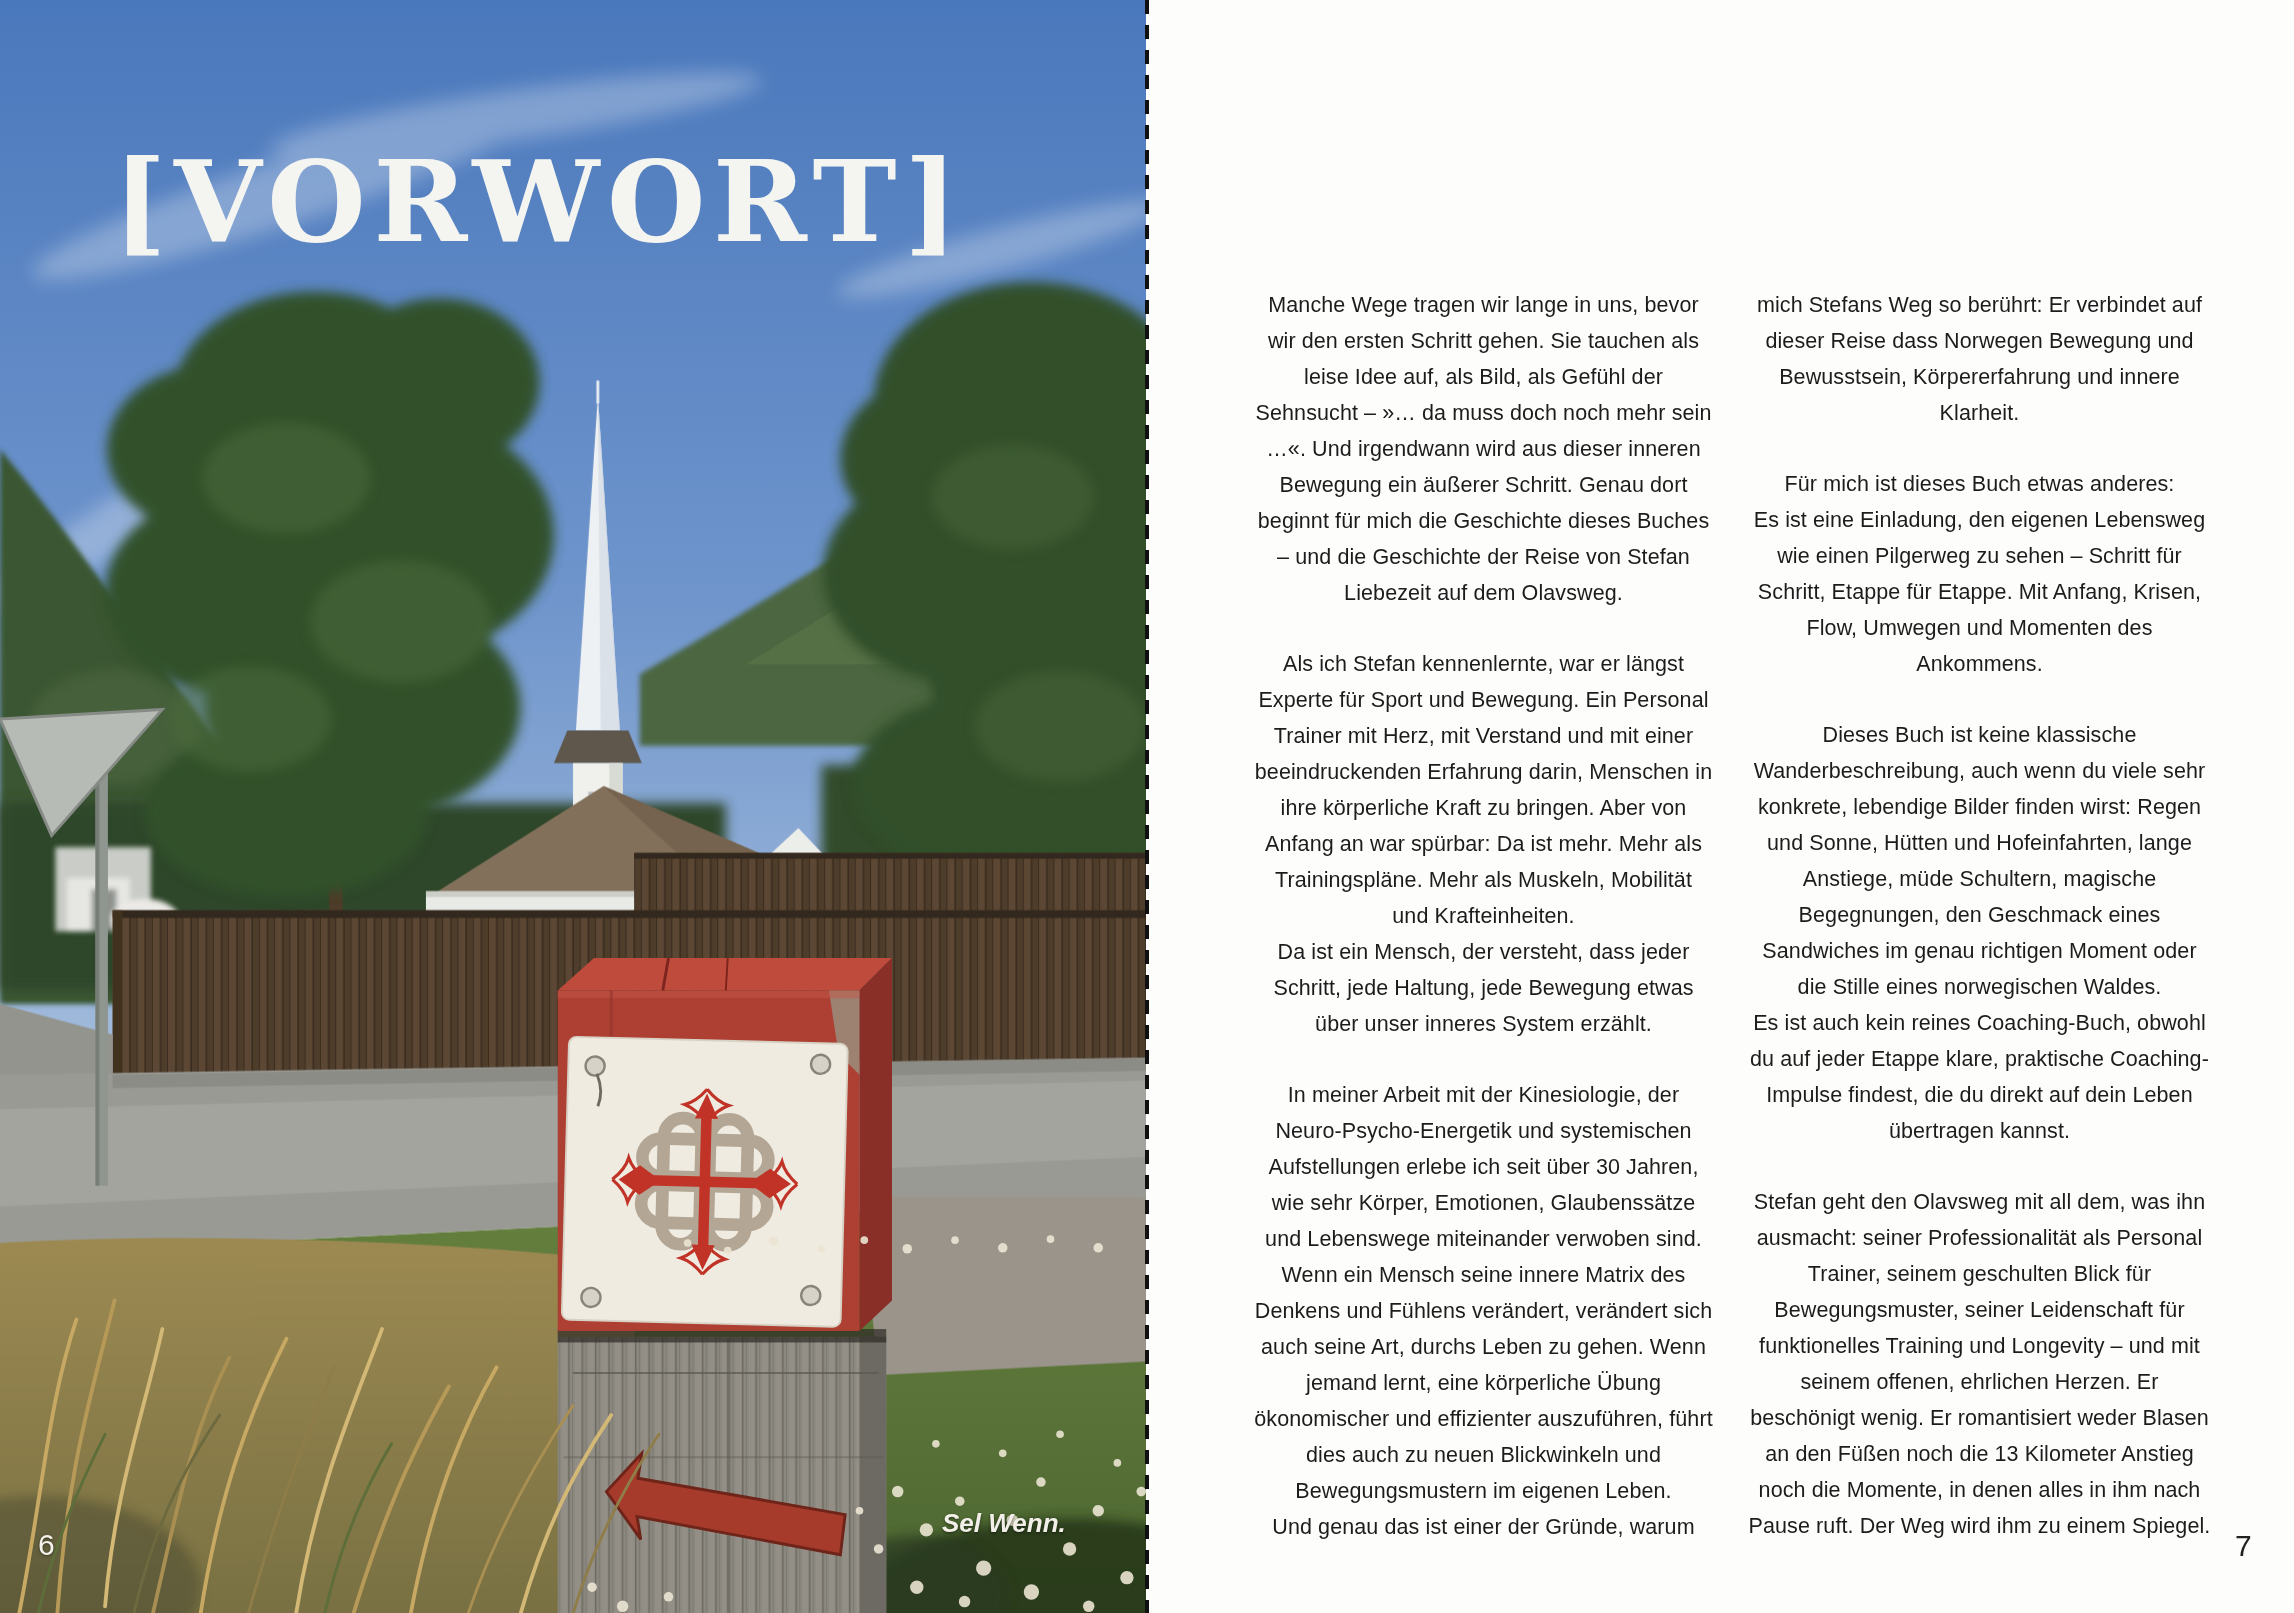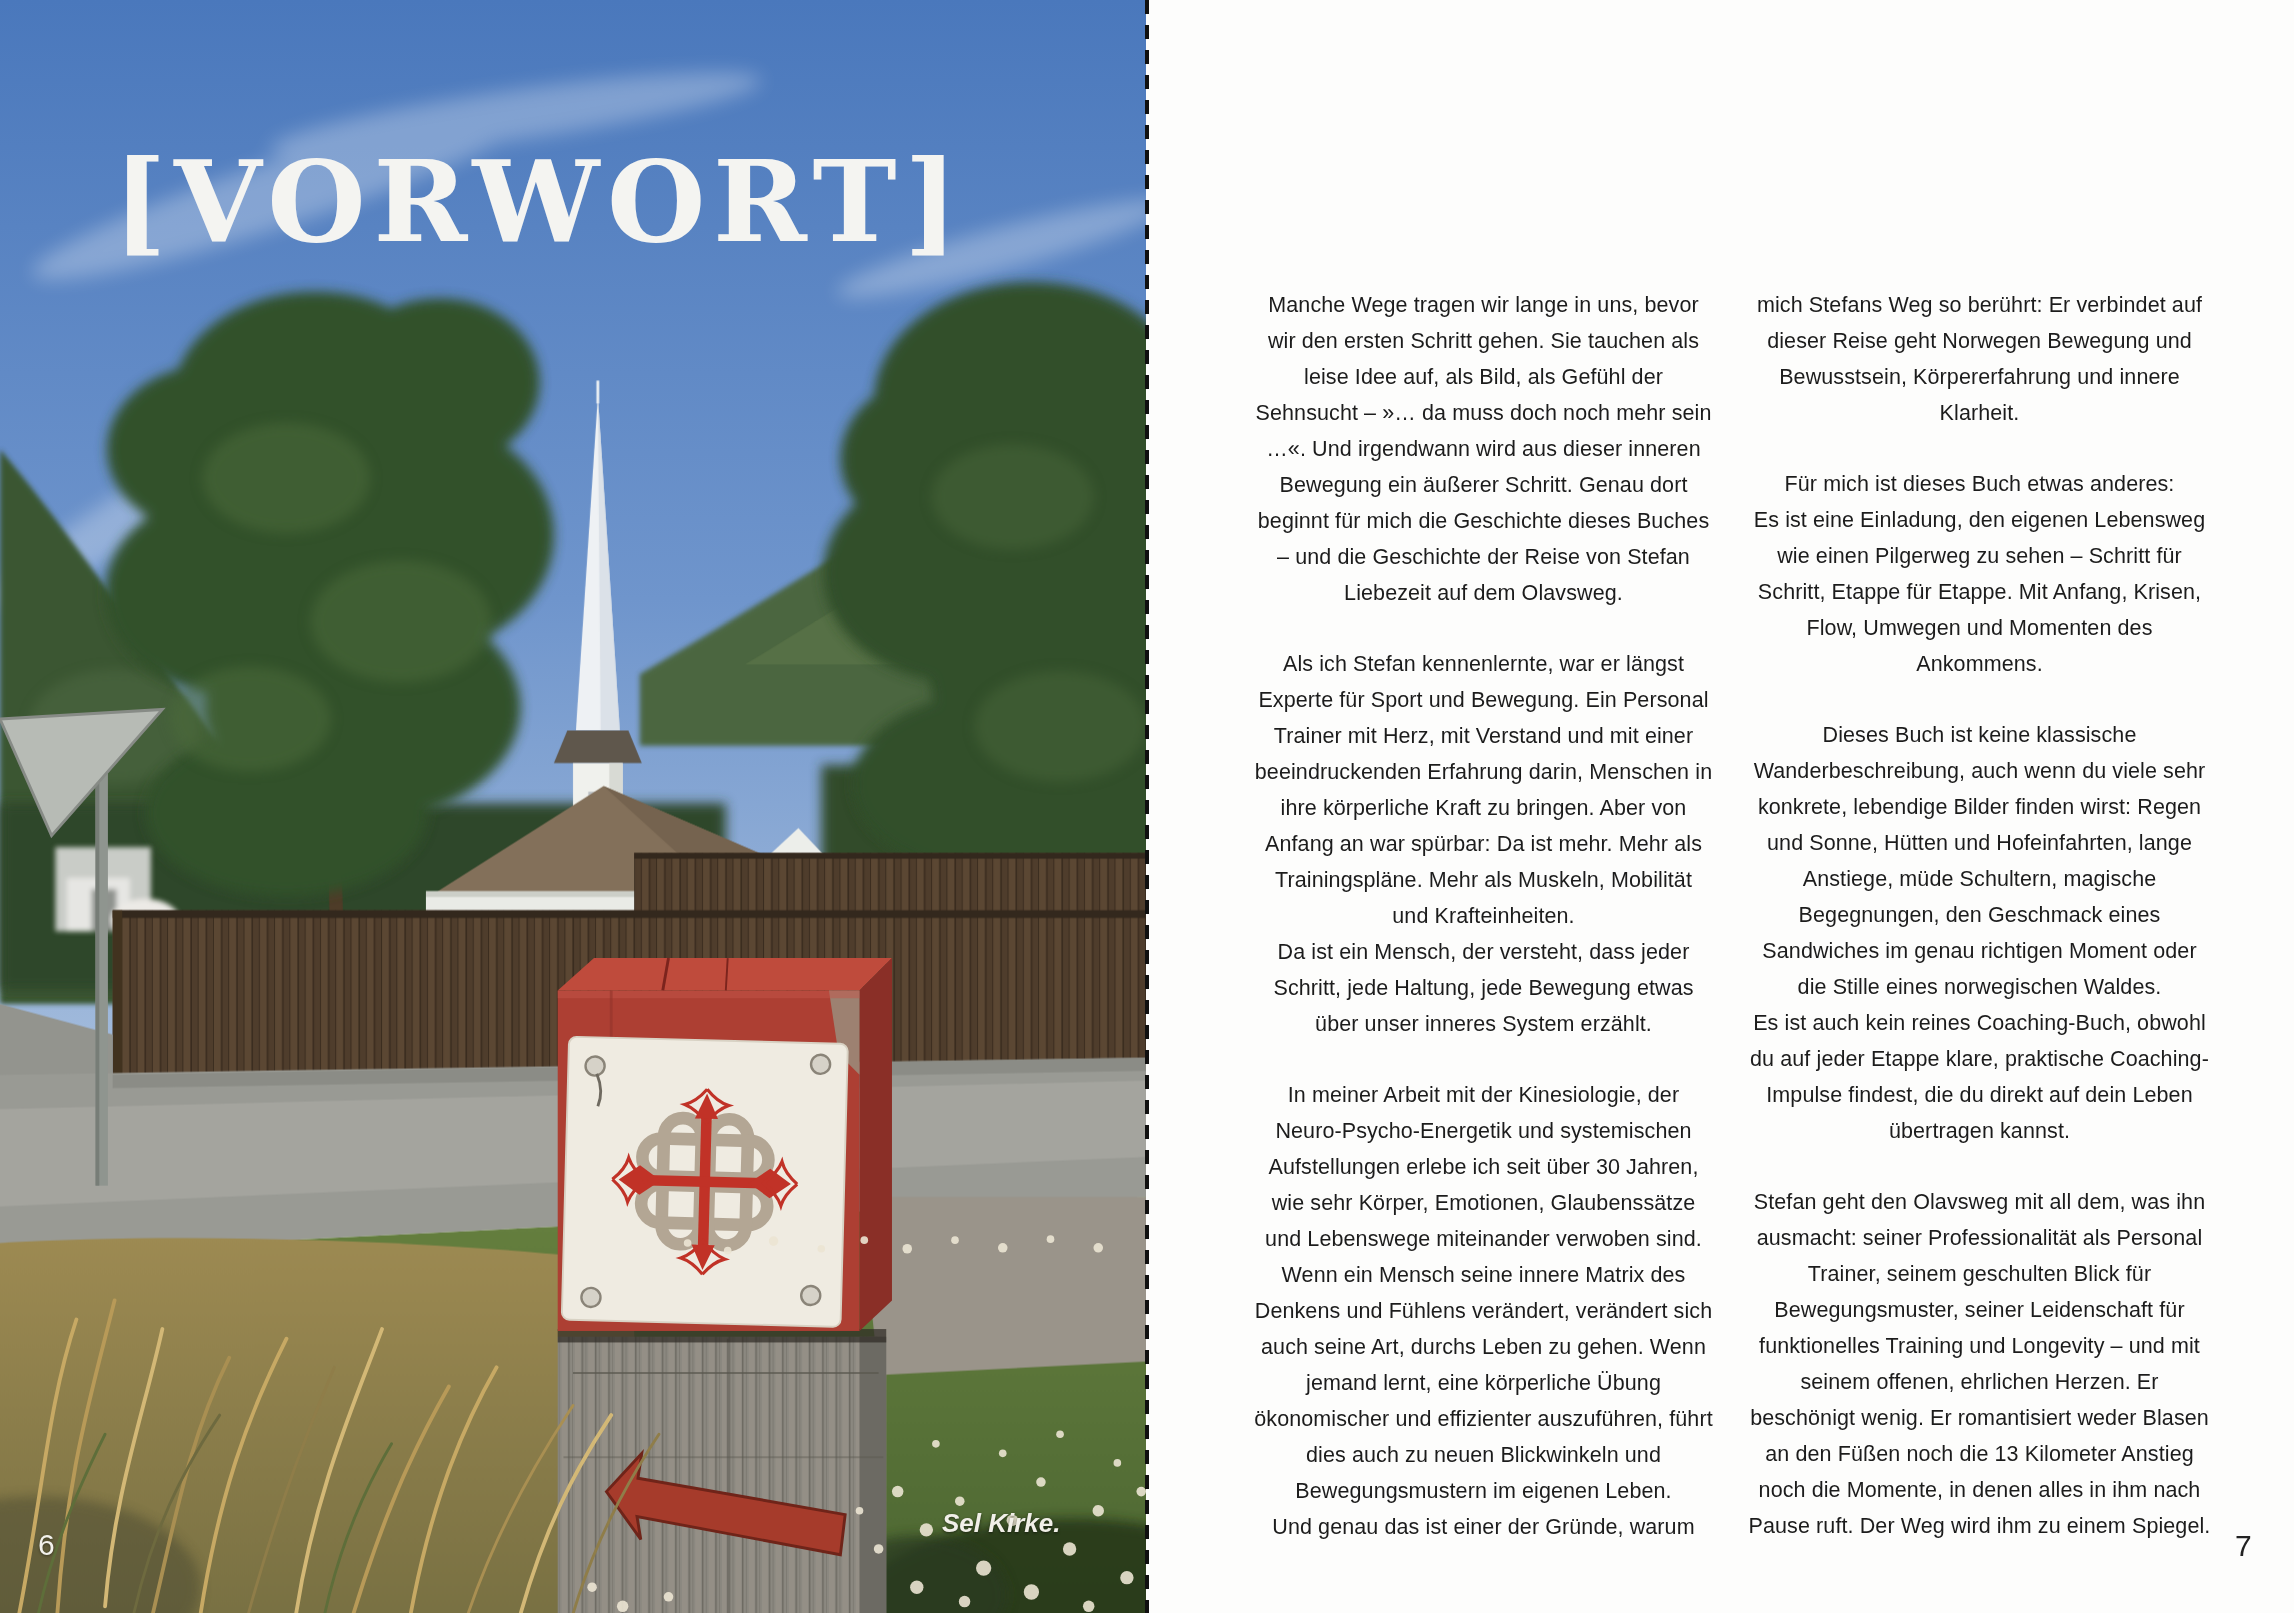--- a/index.html
+++ b/index.html
@@ -287,36 +287,36 @@
           <circle cx="1110" cy="1500" r="4"></circle>
         <circle cx="1050" cy="1520" r="4"></circle>
           <circle cx="980" cy="1510" r="4"></circle>
         <circle cx="620" cy="1660" r="5"></circle>
           <circle cx="652" cy="1680" r="6"></circle>
           <circle cx="700" cy="1670" r="5"></circle>
       </g>
     </svg>
 
     <div class="photo-title">[VORWORT]</div>
-    <div class="photo-caption">Sel Kirke.</div>
+    <div class="photo-caption">Sel Wenn.</div>
     <div class="pageno-left">6</div>
   </div>
 
   <div class="divider"></div>
 
   <div class="text-page">
     <div class="col col-1">
       <p>Manche Wege tragen wir lange in uns, bevor wir den ersten Schritt gehen. Sie tauchen als leise Idee auf, als Bild, als Gefühl der Sehnsucht – »… da muss doch noch mehr sein …«. Und irgendwann wird aus dieser inneren Bewegung ein äußerer Schritt. Genau dort beginnt für mich die Geschichte dieses Buches – und die Geschichte der Reise von Stefan Liebezeit auf dem Olavsweg.</p>
       <p>Als ich Stefan kennenlernte, war er längst Experte für Sport und Bewegung. Ein Personal Trainer mit Herz, mit Verstand und mit einer beeindruckenden Erfahrung darin, Menschen in ihre körperliche Kraft zu bringen. Aber von Anfang an war spürbar: Da ist mehr. Mehr als Trainingspläne. Mehr als Muskeln, Mobilität und Krafteinheiten.
 Da ist ein Mensch, der versteht, dass jeder Schritt, jede Haltung, jede Bewegung etwas über unser inneres System erzählt.</p>
       <p>In meiner Arbeit mit der Kinesiologie, der Neuro-Psycho-Energetik und systemischen Aufstellungen erlebe ich seit über 30 Jahren, wie sehr Körper, Emotionen, Glaubenssätze und Lebenswege miteinander verwoben sind. Wenn ein Mensch seine innere Matrix des Denkens und Fühlens verändert, verändert sich auch seine Art, durchs Leben zu gehen. Wenn jemand lernt, eine körperliche Übung ökonomischer und effizienter auszuführen, führt dies auch zu neuen Blickwinkeln und Bewegungsmustern im eigenen Leben.
 Und genau das ist einer der Gründe, warum</p>
     </div>
     <div class="col col-2">
-      <p>mich Stefans Weg so berührt: Er verbindet auf dieser Reise geht Norwegen Bewegung und Bewusstsein, Körpererfahrung und innere Klarheit.</p>
+      <p>mich Stefans Weg so berührt: Er verbindet auf dieser Reise dass Norwegen Bewegung und Bewusstsein, Körpererfahrung und innere Klarheit.</p>
       <p>Für mich ist dieses Buch etwas anderes:
 Es ist eine Einladung, den eigenen Lebensweg wie einen Pilgerweg zu sehen – Schritt für Schritt, Etappe für Etappe. Mit Anfang, Krisen, Flow, Umwegen und Momenten des Ankommens.</p>
       <p>Dieses Buch ist keine klassische Wanderbeschreibung, auch wenn du viele sehr konkrete, lebendige Bilder finden wirst: Regen und Sonne, Hütten und Hofeinfahrten, lange Anstiege, müde Schultern, magische Begegnungen, den Geschmack eines Sandwiches im genau richtigen Moment oder die Stille eines norwegischen Waldes.
 Es ist auch kein reines Coaching-Buch, obwohl du auf jeder Etappe klare, praktische Coaching-Impulse findest, die du direkt auf dein Leben übertragen kannst.</p>
       <p>Stefan geht den Olavsweg mit all dem, was ihn ausmacht: seiner Professionalität als Personal Trainer, seinem geschulten Blick für Bewegungsmuster, seiner Leidenschaft für funktionelles Training und Longevity – und mit seinem offenen, ehrlichen Herzen. Er beschönigt wenig. Er romantisiert weder Blasen an den Füßen noch die 13 Kilometer Anstieg noch die Momente, in denen alles in ihm nach Pause ruft. Der Weg wird ihm zu einem Spiegel.</p>
     </div>
     <div class="pageno-right">7</div>
   </div>
 
 </div>

